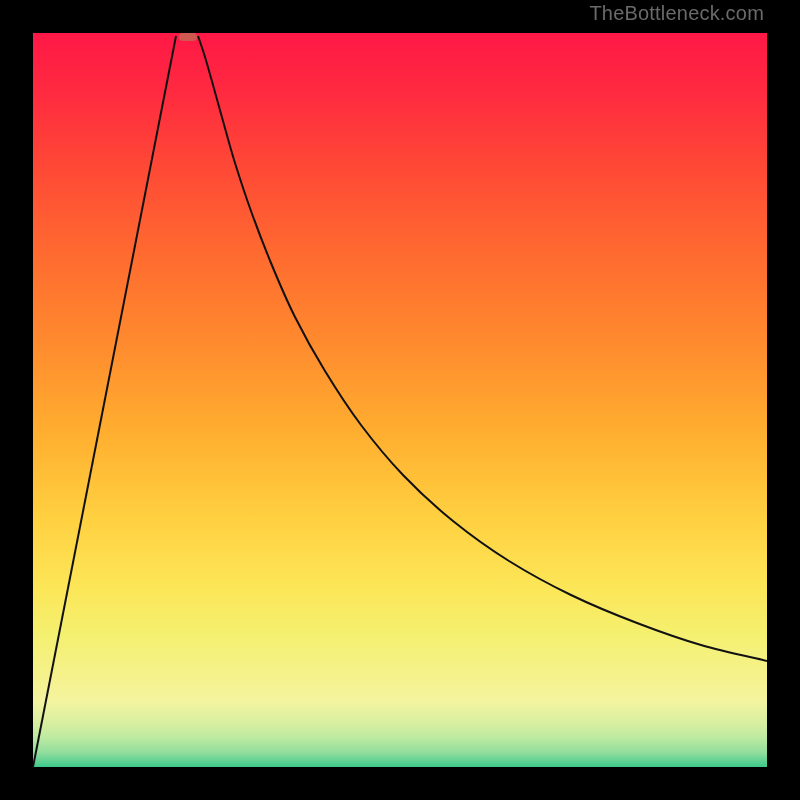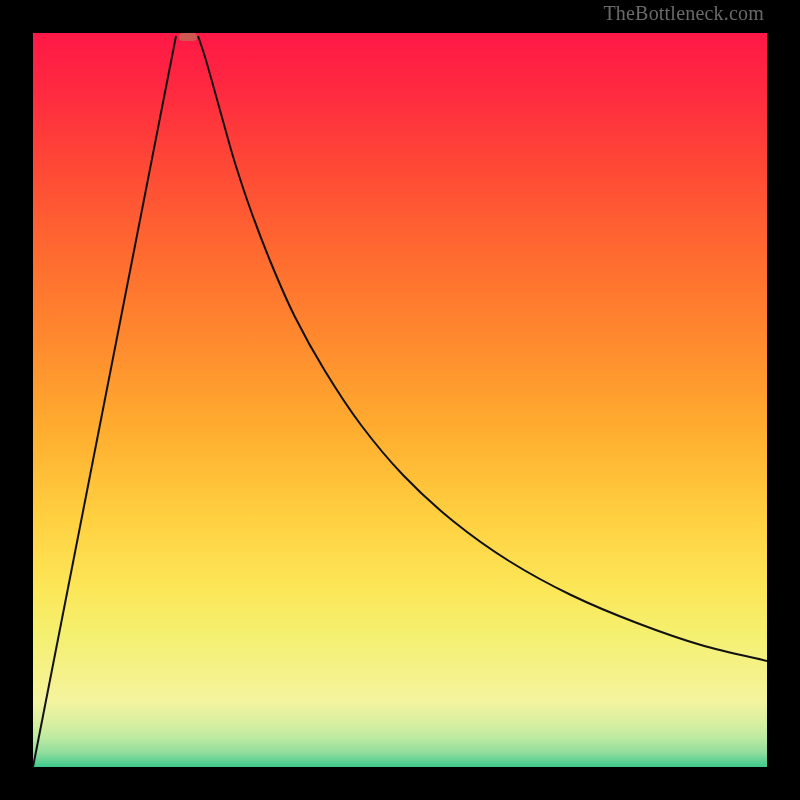--- a/index.html
+++ b/index.html
@@ -54,21 +54,21 @@
     background: #ce5950;
     border-radius: 4px / 4px;
     pointer-events: none;
     transform: translate(-50%, -50%);
   }
   .watermark {
     position: absolute;
     top: 2px;
     right: 36px;
     color: #6a6a6a;
-    font-family: Liberation Serif, serif;
+    font-family: Liberation Sans, sans-serif;
     font-size: 20px;
     letter-spacing: 0.2px;
     pointer-events: none;
     user-select: none;
   }
 </style>
 </head>
 <body>
 
 <div class="watermark">TheBottleneck.com</div>

